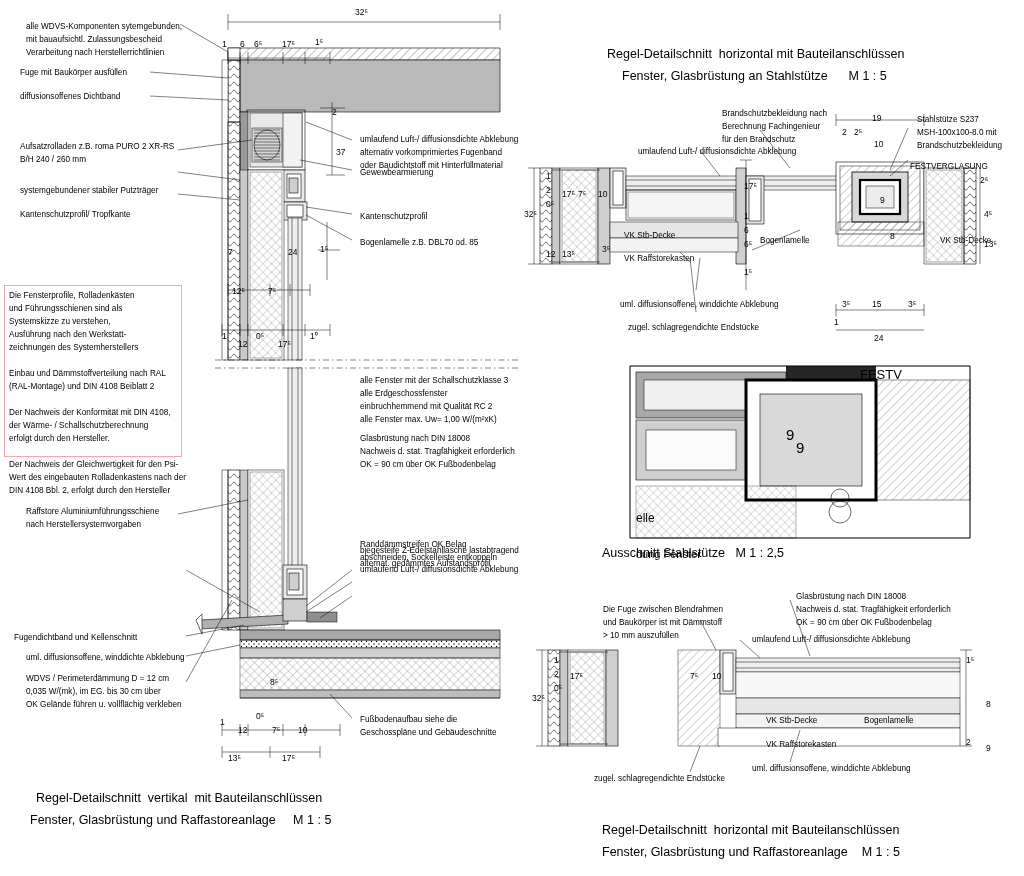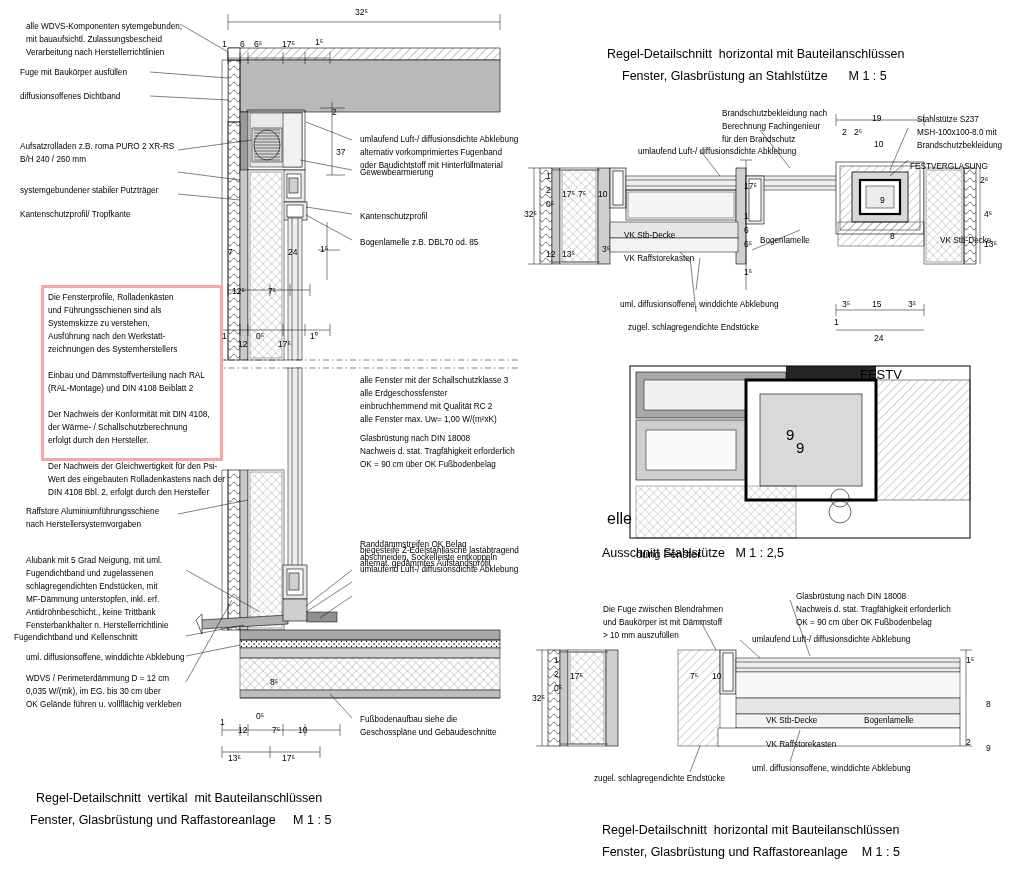--- a/index.html
+++ b/index.html
@@ -22,21 +22,21 @@
   .hatch-ins{fill:url(#wavy);stroke:#000;stroke-width:.6;}
   .grey{fill:#cfcfcf;stroke:#000;stroke-width:.6;}
   .lgrey{fill:#e8e8e8;stroke:#000;stroke-width:.6;}
   .dgrey{fill:#a8a8a8;stroke:#000;stroke-width:.6;}
   .white{fill:#fff;stroke:#000;stroke-width:.6;}
   .blk{fill:#000;}
   .nofill{fill:none;stroke:#000;stroke-width:.6;}
   .lead{stroke:#000;stroke-width:.5;fill:none;}
   .dimline{stroke:#000;stroke-width:.5;fill:none;}
   .dash{stroke:#000;stroke-width:.5;fill:none;stroke-dasharray:6 3 1.5 3;}
-  .notebox{position:absolute;border:3px solid #fca5a5;background:#fff;margin-left:37px;}
+  .notebox{position:absolute;border:1px solid #fca5a5;background:#fff;}
 </style>
 </head>
 <body>
 
 <div class="stage">
 
 <svg width="1024" height="876">
   <defs>
     <pattern id="diag" width="6" height="6" patternUnits="userSpaceOnUse" patternTransform="rotate(45)">
       <line x1="0" y1="0" x2="0" y2="6" stroke="#000" stroke-width="0.5"></line>
@@ -343,26 +343,20 @@
 der Wärme- / Schallschutzberechnung
 erfolgt durch den Hersteller.
 
 Der Nachweis der Gleichwertigkeit für den Psi-
 Wert des eingebauten Rolladenkastens nach der
 DIN 4108 Bbl. 2, erfolgt durch den Hersteller</div>
 </div>
 
 <div class="txt" style="left:26px;top:505px;">Raffstore Aluminiumführungsschiene
 nach Herstellersystemvorgaben</div>
-<div class="txt" style="left:26px;top:554px;">Alubank mit 5 Grad Neigung, mit uml.
-Fugendichtband und zugelassenen
-schlagregendichten Endstücken, mit
-MF-Dämmung unterstopfen, inkl. erf.
-Antidröhnbeschicht., keine Trittbank
-Fensterbankhalter n. Herstellerrichtlinie</div>
 <div class="txt" style="left:14px;top:631px;">Fugendichtband und Kellenschnitt</div>
 <div class="txt" style="left:26px;top:651px;">uml. diffusionsoffene, winddichte Abklebung</div>
 <div class="txt" style="left:26px;top:672px;">WDVS / Perimeterdämmung D = 12 cm
 0,035 W/(mk), im EG. bis 30 cm über
 OK Gelände führen u. vollflächig verkleben</div>
 
 <div class="txt" style="left:360px;top:133px;">umlaufend Luft-/ diffusionsdichte Abklebung
 alternativ vorkomprimiertes Fugenband
 oder Baudichtstoff mit Hinterfüllmaterial</div>
 <div class="txt" style="left:360px;top:166px;">Gewewbearmierung</div>
@@ -391,21 +385,21 @@
 MSH-100x100-8.0 mit
 Brandschutzbekleidung</div>
 <div class="txt" style="left:910px;top:160px;">FESTVERGLASUNG</div>
 <div class="txt" style="left:624px;top:229px;">VK Stb-Decke</div>
 <div class="txt" style="left:624px;top:252px;">VK Raffstorekasten</div>
 <div class="txt" style="left:760px;top:234px;">Bogenlamelle</div>
 <div class="txt" style="left:940px;top:234px;">VK Stb-Decke</div>
 <div class="txt" style="left:620px;top:298px;">uml. diffusionsoffene, winddichte Abklebung</div>
 <div class="txt" style="left:628px;top:321px;">zugel. schlagregendichte Endstücke</div>
 
-<div class="txt" style="left:607px;top:512px;font-size:16px;">elle</div>
+<div class="txt" style="left:636px;top:512px;font-size:12px;">elle</div>
 <div class="txt" style="left:636px;top:548px;font-size:11px;">dung Fenster</div>
 <div class="txt" style="left:860px;top:368px;font-size:13px;">FESTV</div>
 <div class="txt" style="left:786px;top:428px;font-size:15px;">9</div>
 <div class="txt" style="left:796px;top:441px;font-size:15px;">9</div>
 
 <div class="txt" style="left:796px;top:590px;">Glasbrüstung nach DIN 18008
 Nachweis d. stat. Tragfähigkeit erforderlich
 OK = 90 cm über OK Fußbodenbelag</div>
 <div class="txt" style="left:603px;top:603px;">Die Fuge zwischen Blendrahmen
 und Baukörper ist mit Dämmstoff

